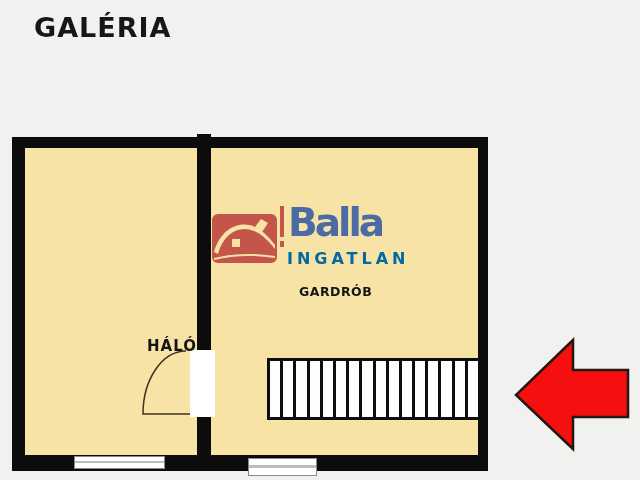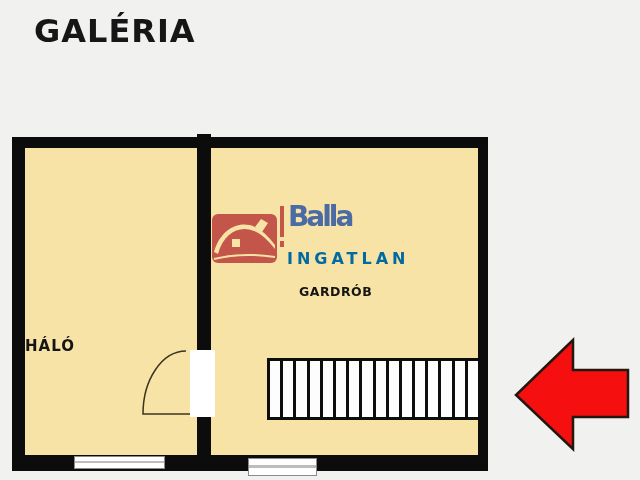--- a/index.html
+++ b/index.html
@@ -1,21 +1,21 @@
 <!DOCTYPE html>
 <html><head>
 <meta charset="utf-8">
 <style>
   html,body{margin:0;padding:0;}
   body{width:640px;height:480px;position:relative;background:#f1f1ef;overflow:hidden;
        font-family:"DejaVu Sans","Liberation Sans",sans-serif;}
   .abs{position:absolute;}
 
   
-  .page-title{left:34px;top:12px;font-size:32px;font-weight:bold;color:#161616;letter-spacing:1px;}
+  .page-title{left:34px;top:12px;font-size:27px;font-weight:bold;color:#161616;letter-spacing:1px;}
 
   
   .plan-walls{left:12px;top:137px;width:476px;height:334px;background:#0c0c0c;}
   .divider-notch{left:197px;top:134px;width:14px;height:3px;background:#0c0c0c;}
   .room-halo{left:25px;top:148px;width:172px;height:307px;background:#f7e3a5;}
   .room-gardrob{left:211px;top:148px;width:267px;height:307px;background:#f7e3a5;}
 
   
   .door-gap{left:190px;top:350px;width:25px;height:67px;background:#ffffff;}
   .door-arc{left:140px;top:348px;width:55px;height:70px;}
@@ -28,28 +28,28 @@
   .window-1 .window-line{top:4px;}
   .window-2 .window-line{top:6px;height:3px;}
 
   
   .stairs{left:267px;top:358px;width:214px;height:62px;background:#0d0d0d;
           display:flex;padding:3px;gap:3px;box-sizing:border-box;}
   .stairs .step{flex:1;background:#fdfdfd;}
 
   
   .room-label{font-weight:bold;color:#151515;margin-top:48px;}
-  .halo-label{left:25px;top:289px;width:172px;text-align:left;font-size:15px;letter-spacing:1px;}
+  .halo-label{left:25px;top:289px;width:172px;text-align:right;font-size:15px;letter-spacing:1px;}
   .gardrob-label{left:299px;top:236px;font-size:12.5px;letter-spacing:0.5px;z-index:6;}
 
   
   .logo-house{left:212px;top:214px;width:65px;height:49px;z-index:4;}
   .logo-bar{left:280px;top:206px;width:4px;height:31px;background:#c3554a;z-index:4;}
   .logo-dot{left:280px;top:241px;width:4px;height:6px;background:#c3554a;z-index:4;}
-  .logo-brand{left:288px;top:203px;font-size:28px;line-height:1;font-weight:bold;
+  .logo-brand{left:288px;top:203px;font-size:39px;line-height:1;font-weight:bold;
               color:#4a6ba3;letter-spacing:-3px;z-index:4;}
   .logo-sub{left:287px;top:249px;font-size:16px;font-weight:bold;color:#0369a1;
             letter-spacing:4px;z-index:5;}
 
   
   .arrow-left{left:510px;top:334px;width:124px;height:122px;z-index:3;}
 </style>
 </head>
 <body>
 

